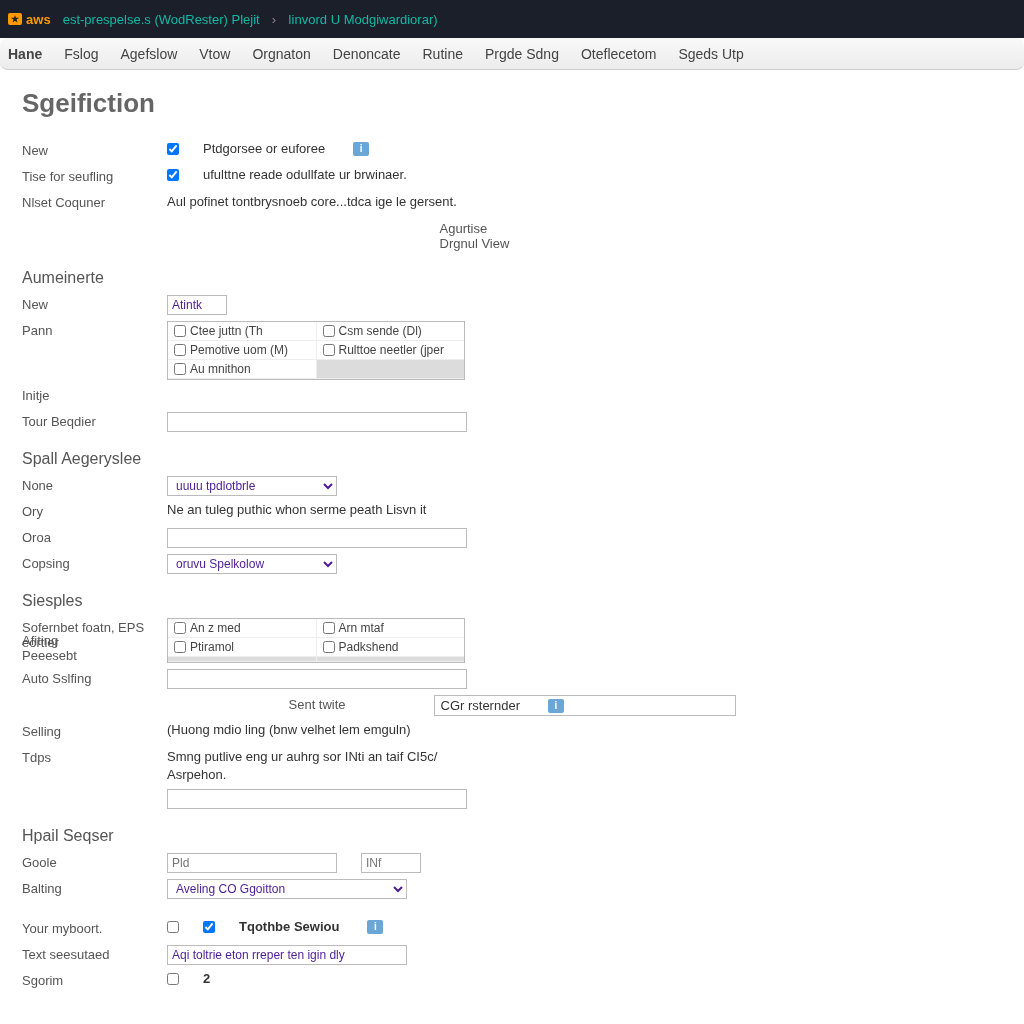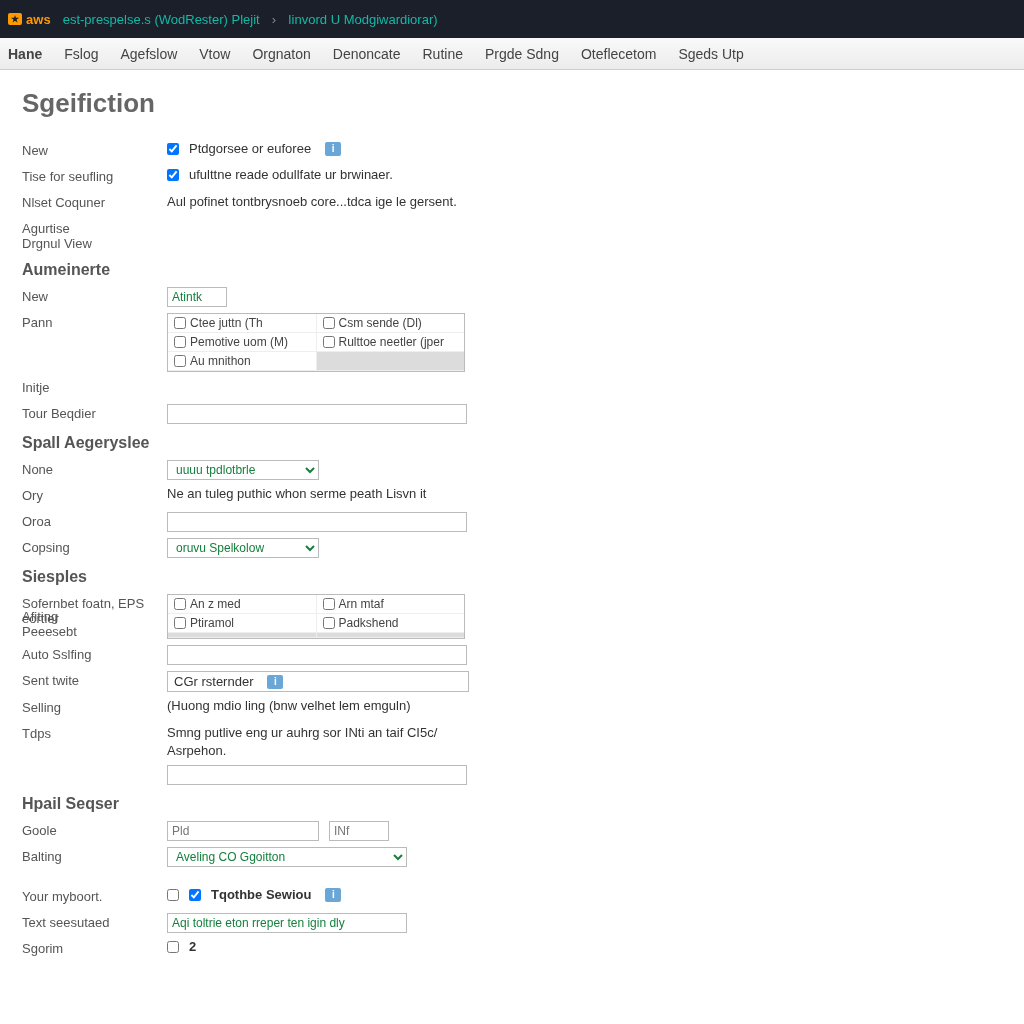--- a/index.html
+++ b/index.html
@@ -40,75 +40,77 @@
   
   .navbar {
     background: linear-gradient(#f9f9f9, #ececec);
     border-bottom: 1px solid #ccc;
     height: 32px;
     display: flex;
     align-items: center;
     padding: 8px 8px;
     gap: 22px;
     font-size: 14px;
+    border-radius: 8px;
   }
   .navbar .nav-item {
     color: #444;
     cursor: pointer;
   }
   .navbar .nav-item:first-child { font-weight: bold; }
   
   .page {
     padding: 18px 22px 40px 22px;
   }
   h1 {
     font-size: 26px;
     color: #666;
     font-weight: bold;
     margin-bottom: 22px;
   }
   h2 {
     font-size: 16px;
     color: #555;
-    font-weight: bold;
-    margin: 10px 0 8px 0;
+    font-weight: normal;
+    margin: 18px 0 8px 0;
   }
   .row {
     display: flex;
     align-items: flex-start;
     margin-bottom: 6px;
     min-height: 20px;
+    justify-content: center;
   }
   .row .label {
     width: 145px;
     flex: 0 0 145px;
     color: #555;
     font-size: 13px;
     padding-top: 2px;
   }
   .row .field {
     flex: 1;
     display: flex;
     align-items: center;
-    gap: 10px;
+    gap: 24px;
     flex-wrap: wrap;
   }
   .row .field .sm { font-size: 13px; color: #333; }
   .long-text { max-width: 860px; line-height: 1.35; color: #444; }
   input[type=text], select, input[type=number] {
     border: 1px solid #bbb;
     background: #fff;
     height: 20px;
     padding: 1px 4px;
     font-size: 12px;
-    color: #15803d;
+    color: #4c1d95;
   }
   .w60 { width: 60px; }
   .w140 { width: 140px; }
-  .w170 { width: 152px; }
+  .w170 { width: 170px; }
   .w240 { width: 240px; }
   .w300 { width: 300px; }
   .checkbox-grid {
     border: 1px solid #bbb;
     width: 298px;
   }
   .checkbox-grid .cg-row {
     display: flex;
   }
   .checkbox-grid .cg-cell {

